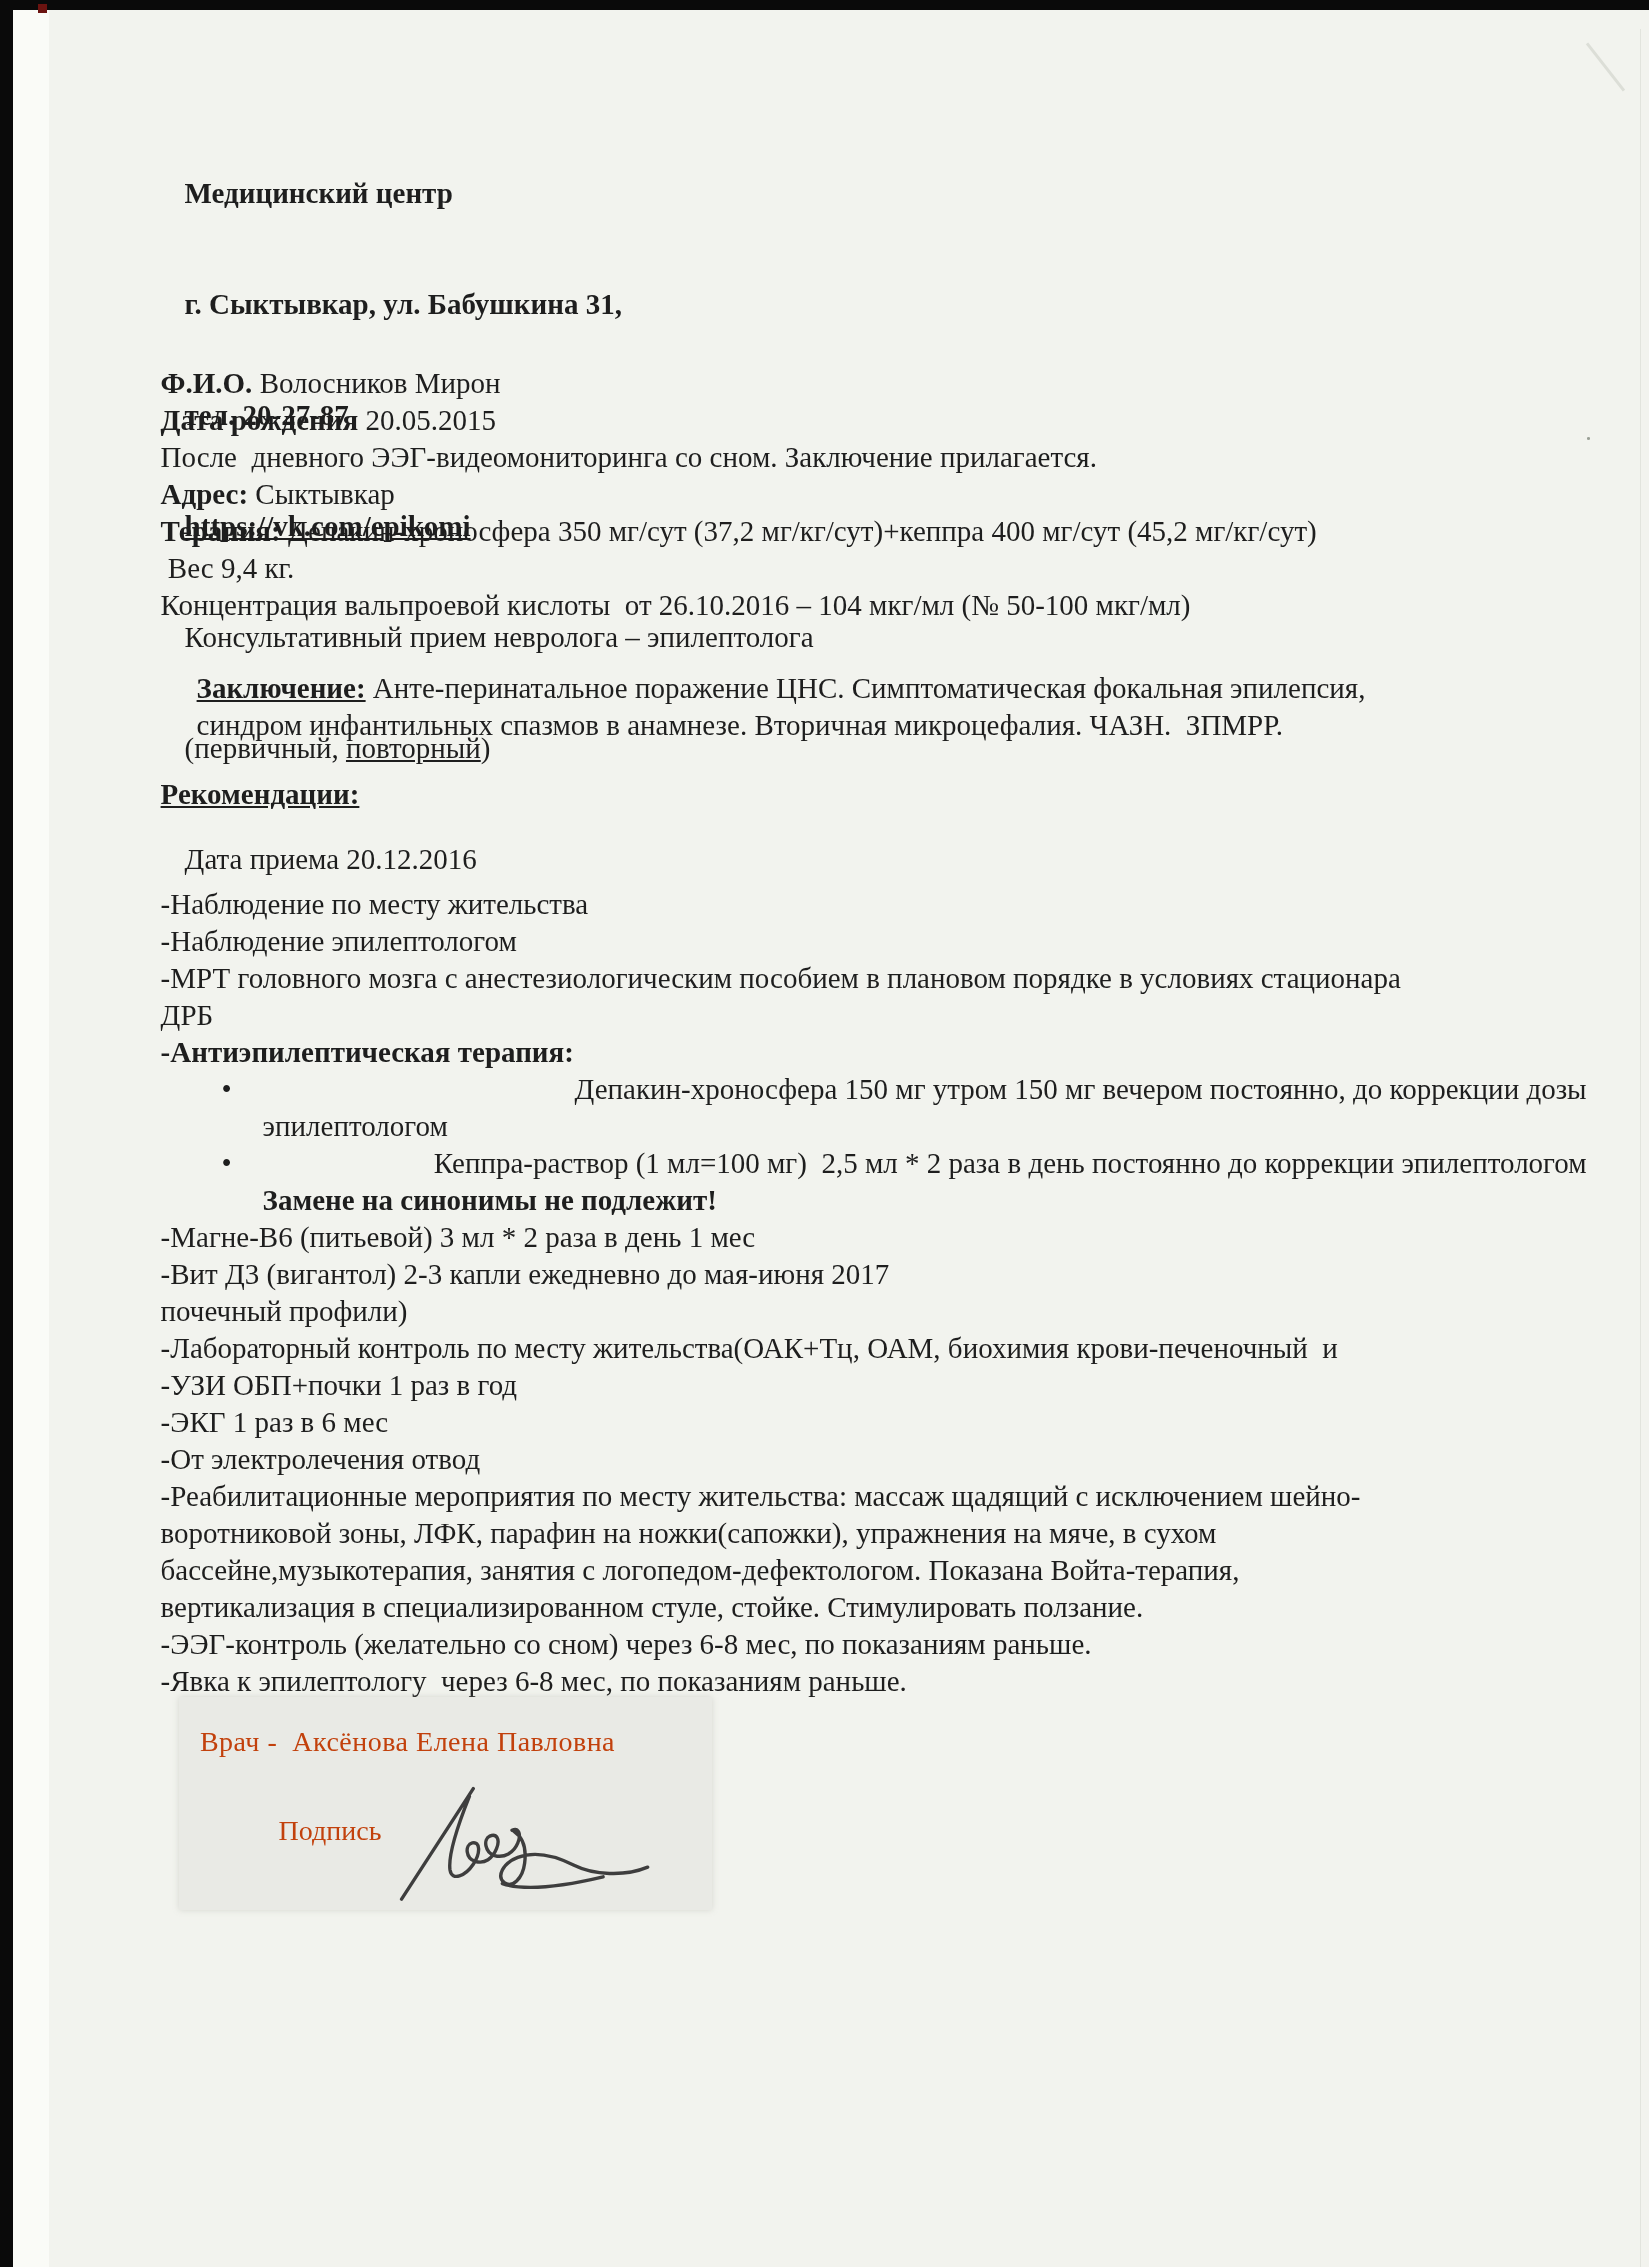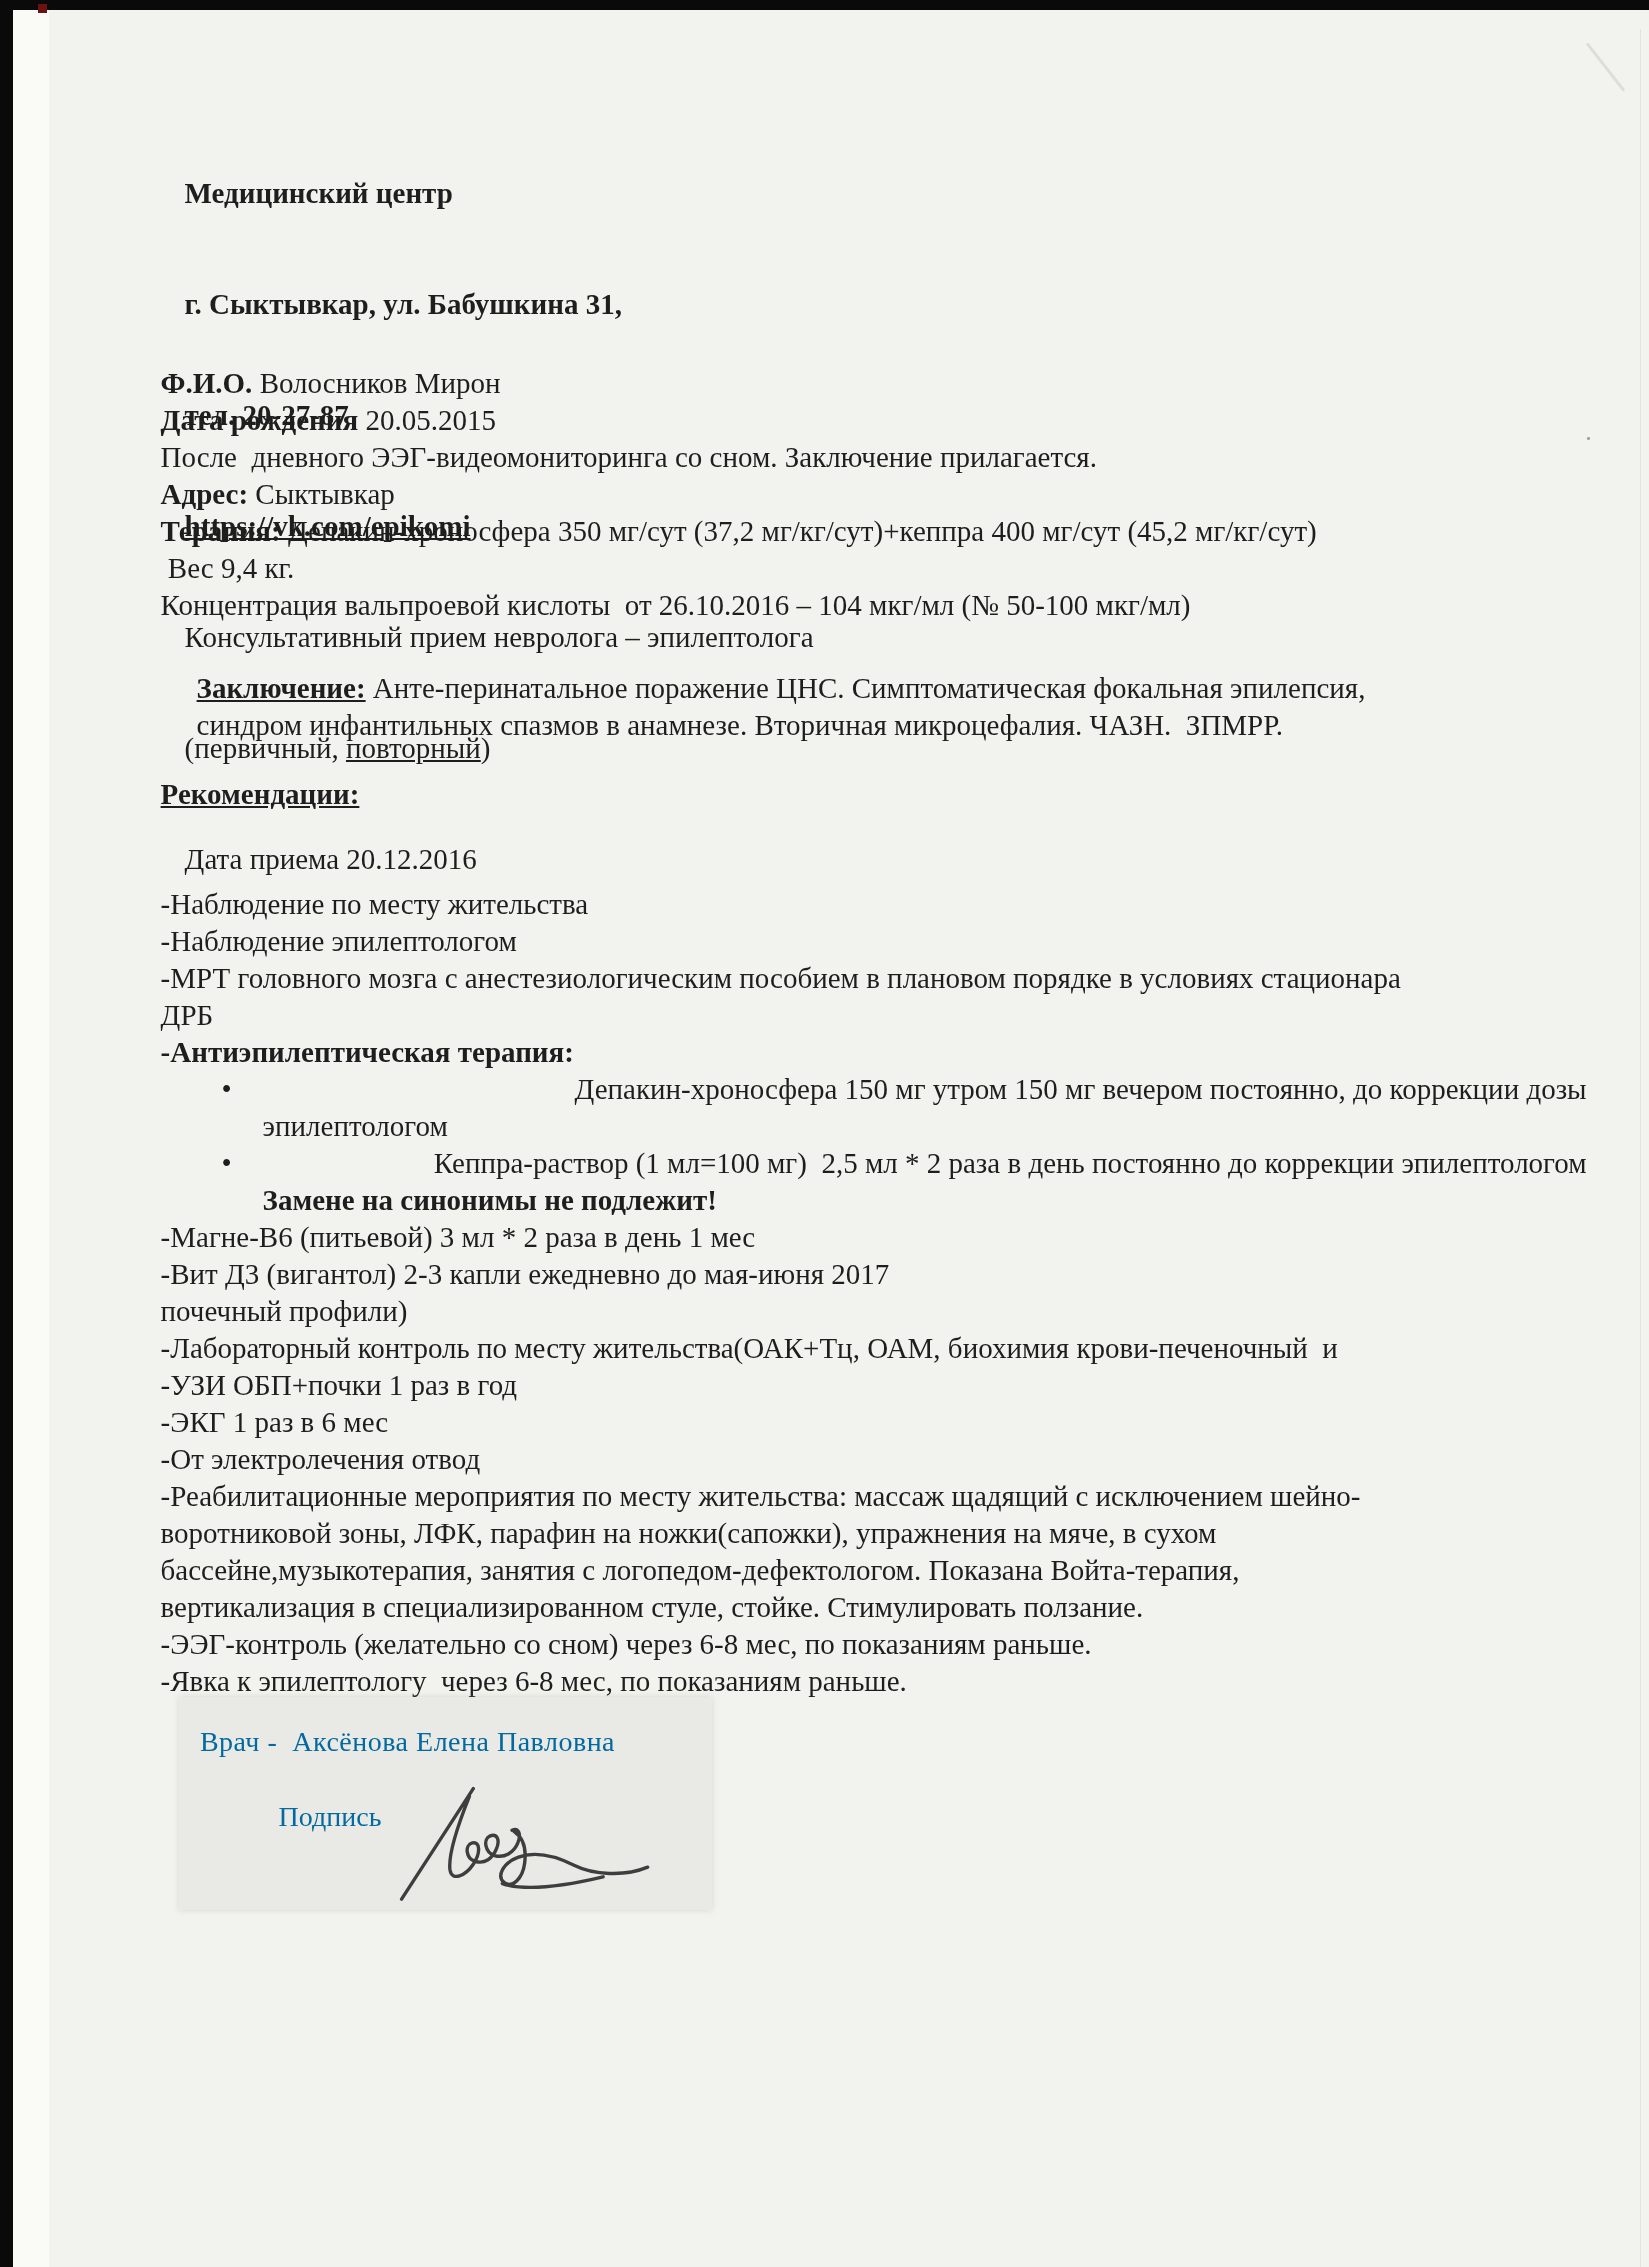--- a/index.html
+++ b/index.html
@@ -95,34 +95,34 @@
   }
   .bullet-cont { padding-left: 102px; }
   .sig-box {
     position: absolute;
     left: 166px;
     top: 1687px;
     width: 533px;
     height: 213px;
     background: #e9eae5;
     box-shadow: 0 0 5.8px rgba(160,162,155,0.35);
-    color: #0369a1;
+    color: #c2410c;
   }
   .sig-doctor {
     position: absolute;
     left: 21.3px;
     top: 29px;
     font-size: 28px;
     letter-spacing: 0.5px;
     white-space: pre-wrap;
   }
   .sig-label {
     position: absolute;
     left: 100px;
-    top: 104px;
+    top: 118px;
     font-size: 28px;
     white-space: pre-wrap;
   }
   .sig-svg {
     position: absolute;
     left: 209px;
     top: 78px;
     width: 281px;
     height: 131px;
   }

